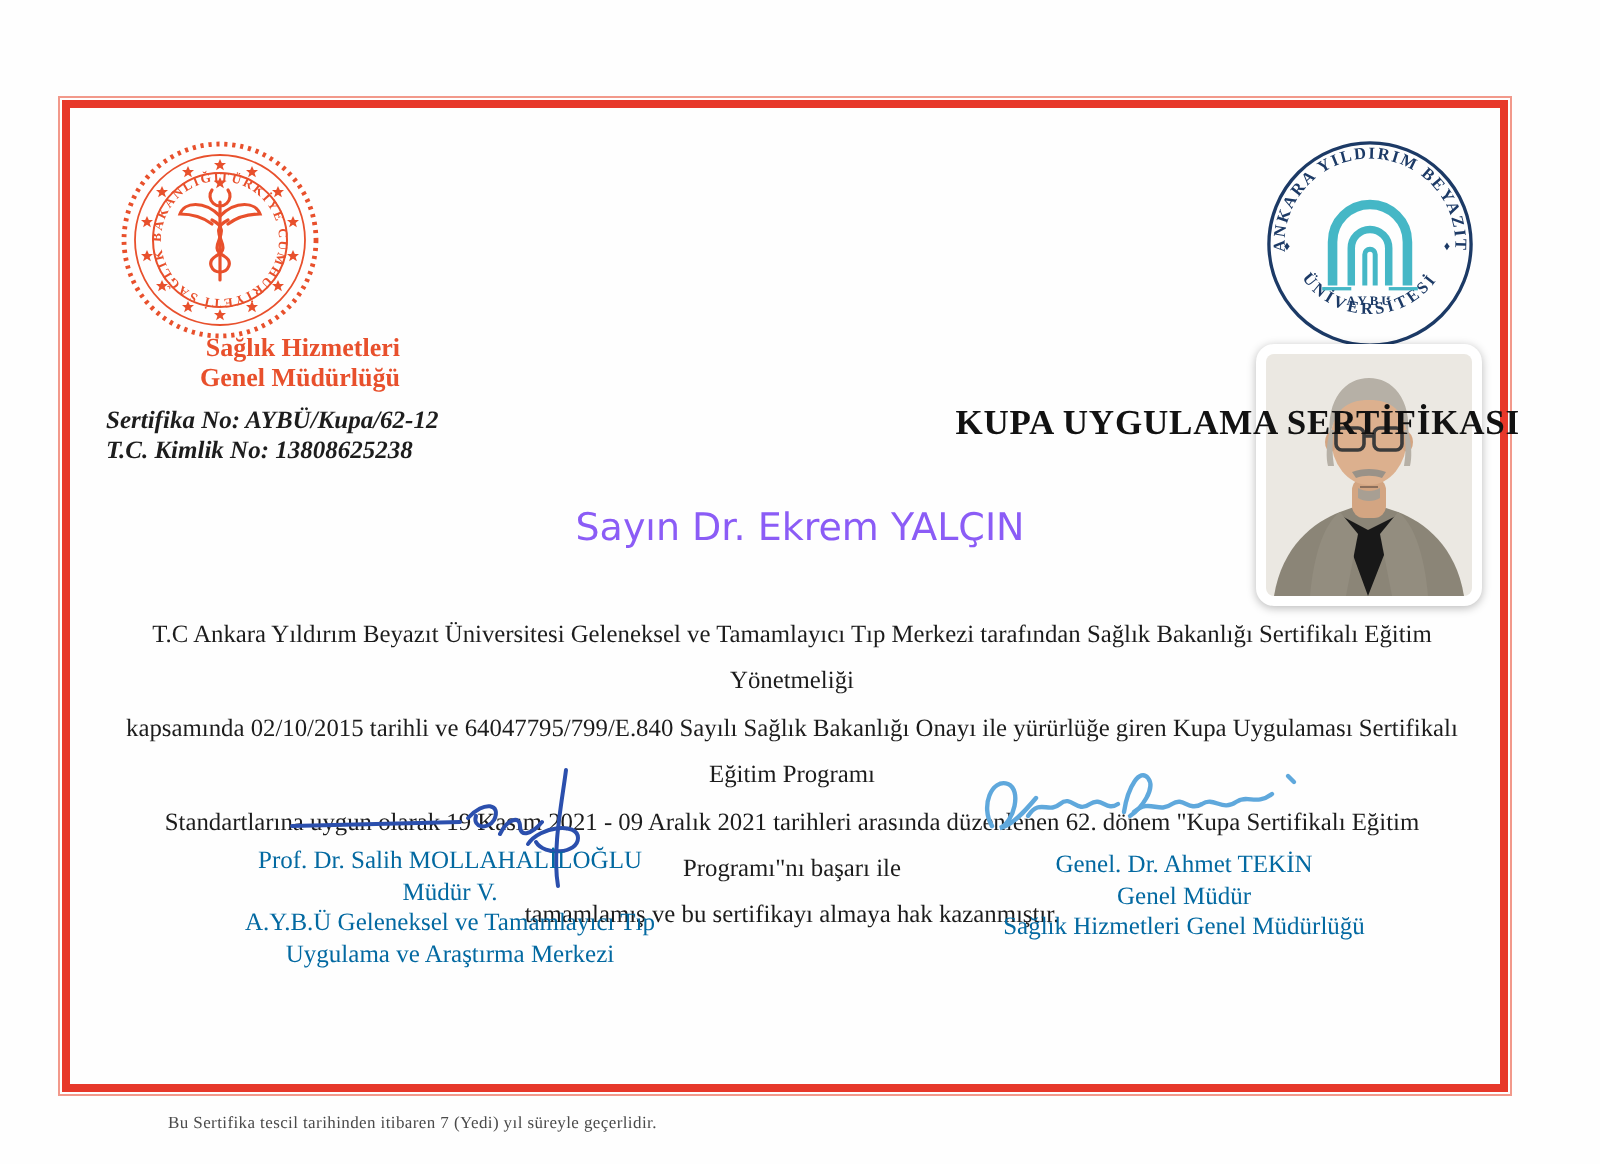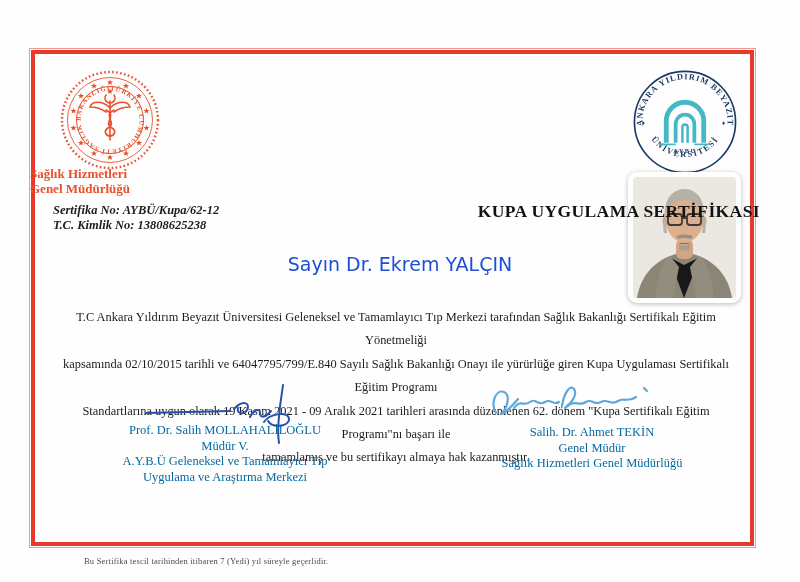--- a/index.html
+++ b/index.html
@@ -7,32 +7,32 @@
     position:relative;width:800px;height:582px;background:#fefefe;overflow:hidden;
     font-family:"Liberation Serif", serif;color:#1b1b1b;
   }
   .frame{
     position:absolute;left:31px;top:50px;width:715px;height:488px;
     border:4px solid #e7382a;outline:1px solid #f2998b;outline-offset:1px;
   }
   .abs{position:absolute;}
   
   .ministry-logo{left:60px;top:70px;width:100px;height:100px;}
-  .ministry-dept{left:30px;top:166px;width:170px;text-align:left;color:#e8502c;
+  .ministry-dept{left:30px;top:166px;width:170px;text-align:right;color:#e8502c;
     font-weight:bold;font-size:13px;line-height:15px;}
   .meta{left:53px;top:203px;font-style:italic;font-weight:bold;font-size:12.5px;line-height:14.5px;color:#1d1d1d;}
   .uni-logo{left:633px;top:70px;width:104px;height:104px;}
   
   .photo{left:628px;top:172px;width:113px;height:131px;background:#fff;border-radius:9px;
     box-shadow:0 1px 5px rgba(0,0,0,.28);padding:5px;box-sizing:border-box;}
   .photo svg{width:100%;height:100%;border-radius:4px;display:block;}
   
   .title{left:40px;top:201px;width:720px;text-align:right;font-weight:bold;font-size:17.5px;letter-spacing:.4px;color:#121212;}
   .recipient{left:40px;top:253px;width:720px;text-align:center;
-    font-family:"DejaVu Sans", sans-serif;font-size:19px;color:#1d4ed8;}
+    font-family:"DejaVu Sans", sans-serif;font-size:19px;color:#8b5cf6;}
   
   .body-text{left:59px;top:306px;width:674px;text-align:center;font-size:12.4px;color:#1c1c1c;}
   .body-text div{line-height:23.4px;}
   
   .sig-block{width:300px;text-align:center;font-size:12.5px;line-height:15.6px;color:#0369a1;}
   .sig-left-text{left:75px;top:423px;}
   .sig-right-text{left:442px;top:425px;}
   .sig-left-scribble{left:142px;top:383px;width:170px;height:64px;}
   .sig-right-scribble{left:488px;top:381px;width:170px;height:44px;}
   
@@ -172,20 +172,20 @@
   <svg class="abs sig-right-scribble" viewBox="0 0 170 44">
     <g stroke="#5fa8dc" stroke-width="2.2" fill="none" stroke-linecap="round">
       <path d="M 8,32 C 2,22 8,8 16,11 C 23,14 19,30 12,33 C 18,32 25,24 30,18"></path>
       <path d="M 26,27 C 32,18 36,26 42,21 C 48,16 50,26 57,21 C 63,17 65,25 71,21"></path>
       <path d="M 74,25 C 76,12 82,3 86,8 C 90,13 83,23 77,27"></path>
       <path d="M 79,25 C 87,18 91,26 98,21 C 104,17 106,25 113,21 C 119,17 123,25 130,20 C 136,16 140,22 148,16"></path>
       <path d="M 156,7 l 3,3"></path>
     </g>
   </svg>
   <div class="abs sig-block sig-right-text">
-    <div>Salih. Dr. Ahmet TEKİN</div>
+    <div>Genel. Dr. Ahmet TEKİN</div>
     <div>Genel Müdür</div>
     <div>Sağlık Hizmetleri Genel Müdürlüğü</div>
   </div>
 
   <div class="abs footer-note">Bu Sertifika tescil tarihinden itibaren 7 (Yedi) yıl süreyle geçerlidir.</div>
 
 </div>
 
 </body></html>

